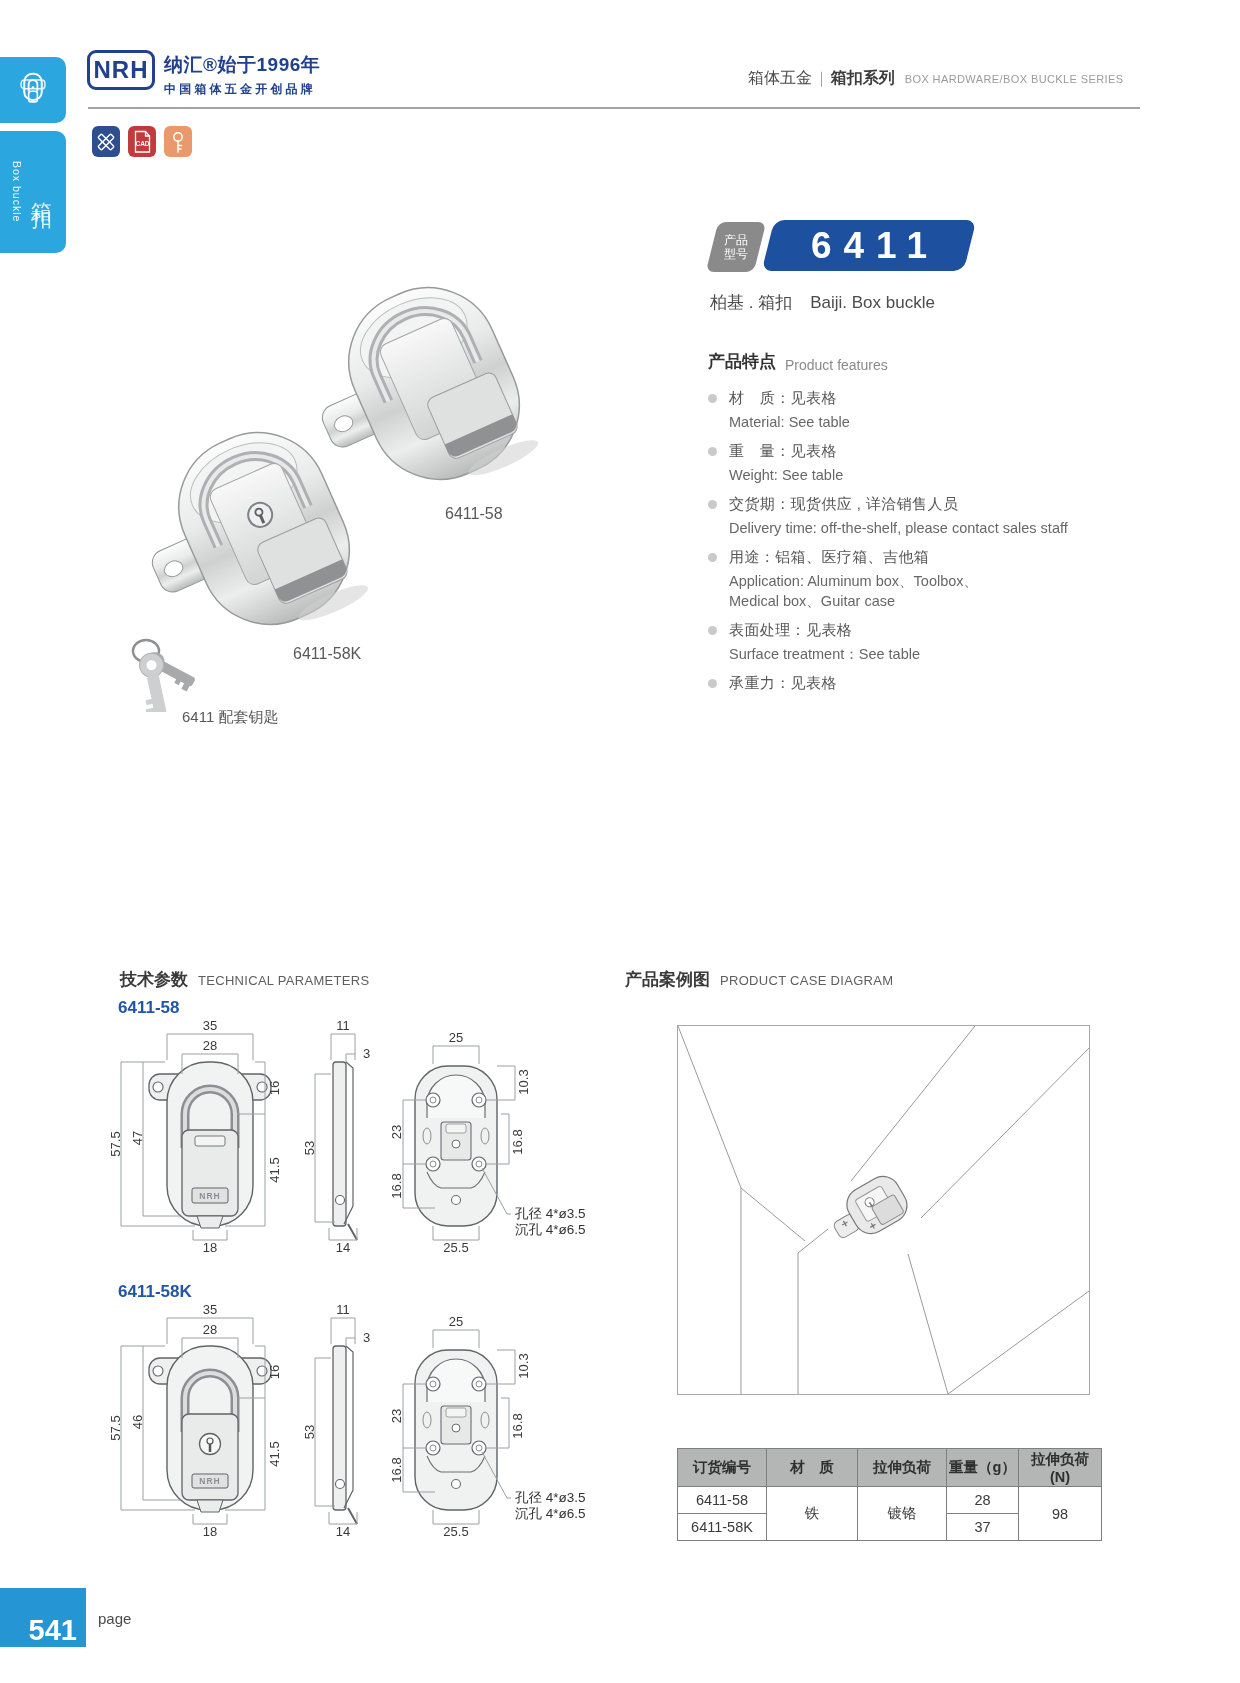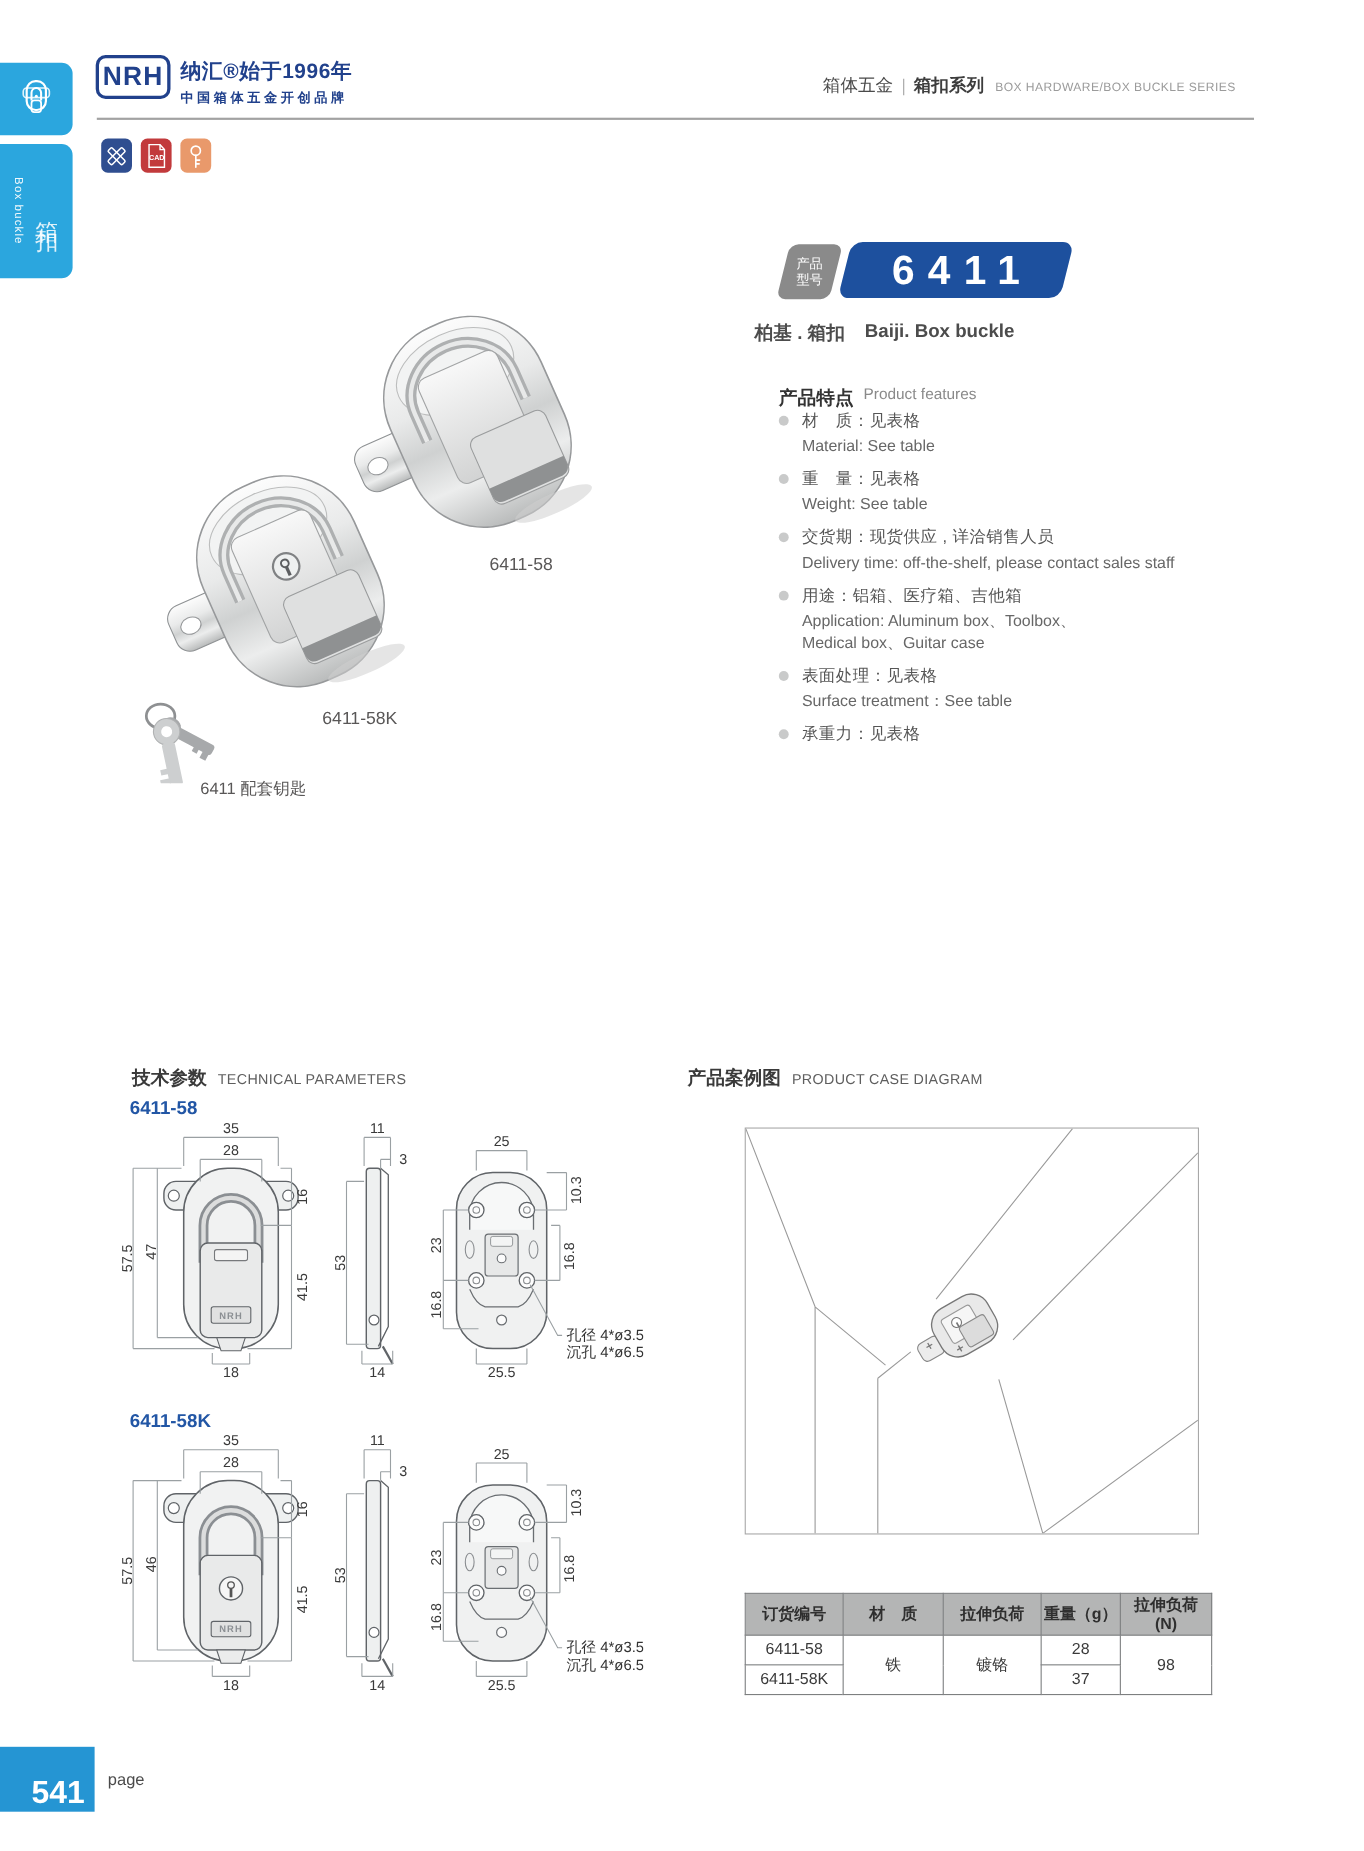--- a/index.html
+++ b/index.html
@@ -33,27 +33,27 @@
   .dicon{width:28px;height:31px;border-radius:6px;display:flex;align-items:center;justify-content:center;}
   .dicon.blue{background:#2F4E90;} .dicon.red{background:#C23A3C;} .dicon.orange{background:#E9996B;}
 
   
   .tag{left:712px;top:222px;width:48px;height:50px;background:#8A8A8A;border-radius:8px;
        transform:skewX(-14deg);display:flex;align-items:center;justify-content:center;}
   .tag-inner{transform:skewX(14deg);color:#fff;font-size:12px;line-height:14px;text-align:center;}
   .banner{left:768px;top:220px;width:202px;height:51px;background:#1D509E;border-radius:10px;
           transform:skewX(-14deg);display:flex;align-items:center;justify-content:center;}
   .banner-inner{transform:skewX(14deg);color:#fff;font-size:37px;font-weight:bold;letter-spacing:12px;padding-left:12px;}
-  .prod-name{left:686px;top:291px;display:flex;gap:18px;align-items:flex-start;font-weight:bold;}
+  .prod-name{left:710px;top:291px;display:flex;gap:18px;align-items:center;}
   .pn-cn{font-size:17px;color:#4c4c4c;}
   .pn-en{font-size:17px;color:#4c4c4c;}
 
   
   .features{left:708px;top:350px;width:450px;}
-  .f-title{display:flex;align-items:flex-start;gap:9px;}
+  .f-title{display:flex;align-items:flex-end;gap:9px;margin-bottom:16px;}
   .f-title-cn{font-size:17px;font-weight:bold;color:#333;}
   .f-title-en{font-size:14px;color:#8a8a8a;}
   .fi{position:relative;padding-left:21px;margin-bottom:10px;}
   .dot{position:absolute;left:0;top:5px;width:9px;height:9px;border-radius:50%;background:#c9caca;}
   .fi-cn{font-size:15px;color:#565656;letter-spacing:.4px;}
   .fi-en{font-size:14.5px;color:#676767;margin-top:4px;line-height:20px;}
 
   
   .photo-label{font-size:16px;color:#595757;}
 

